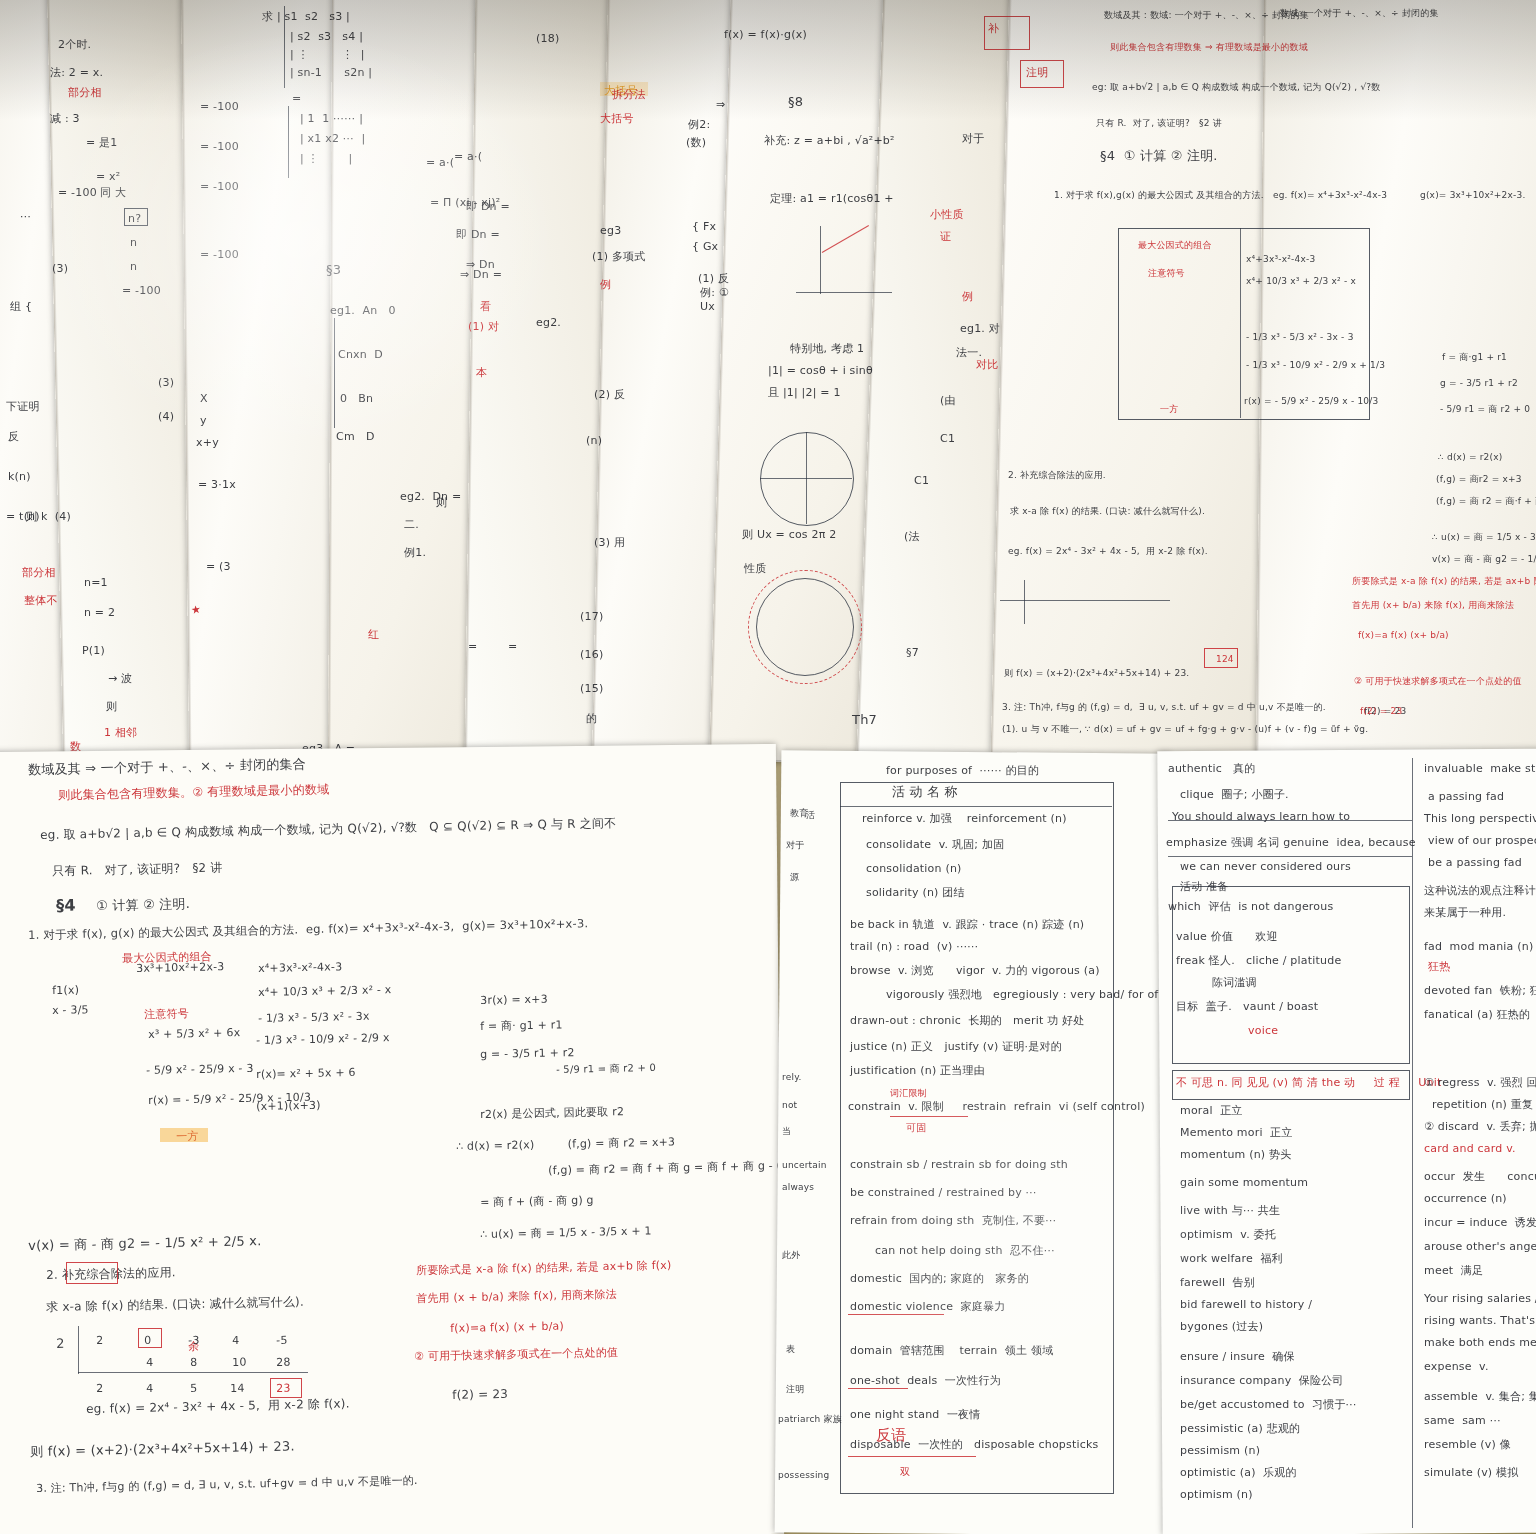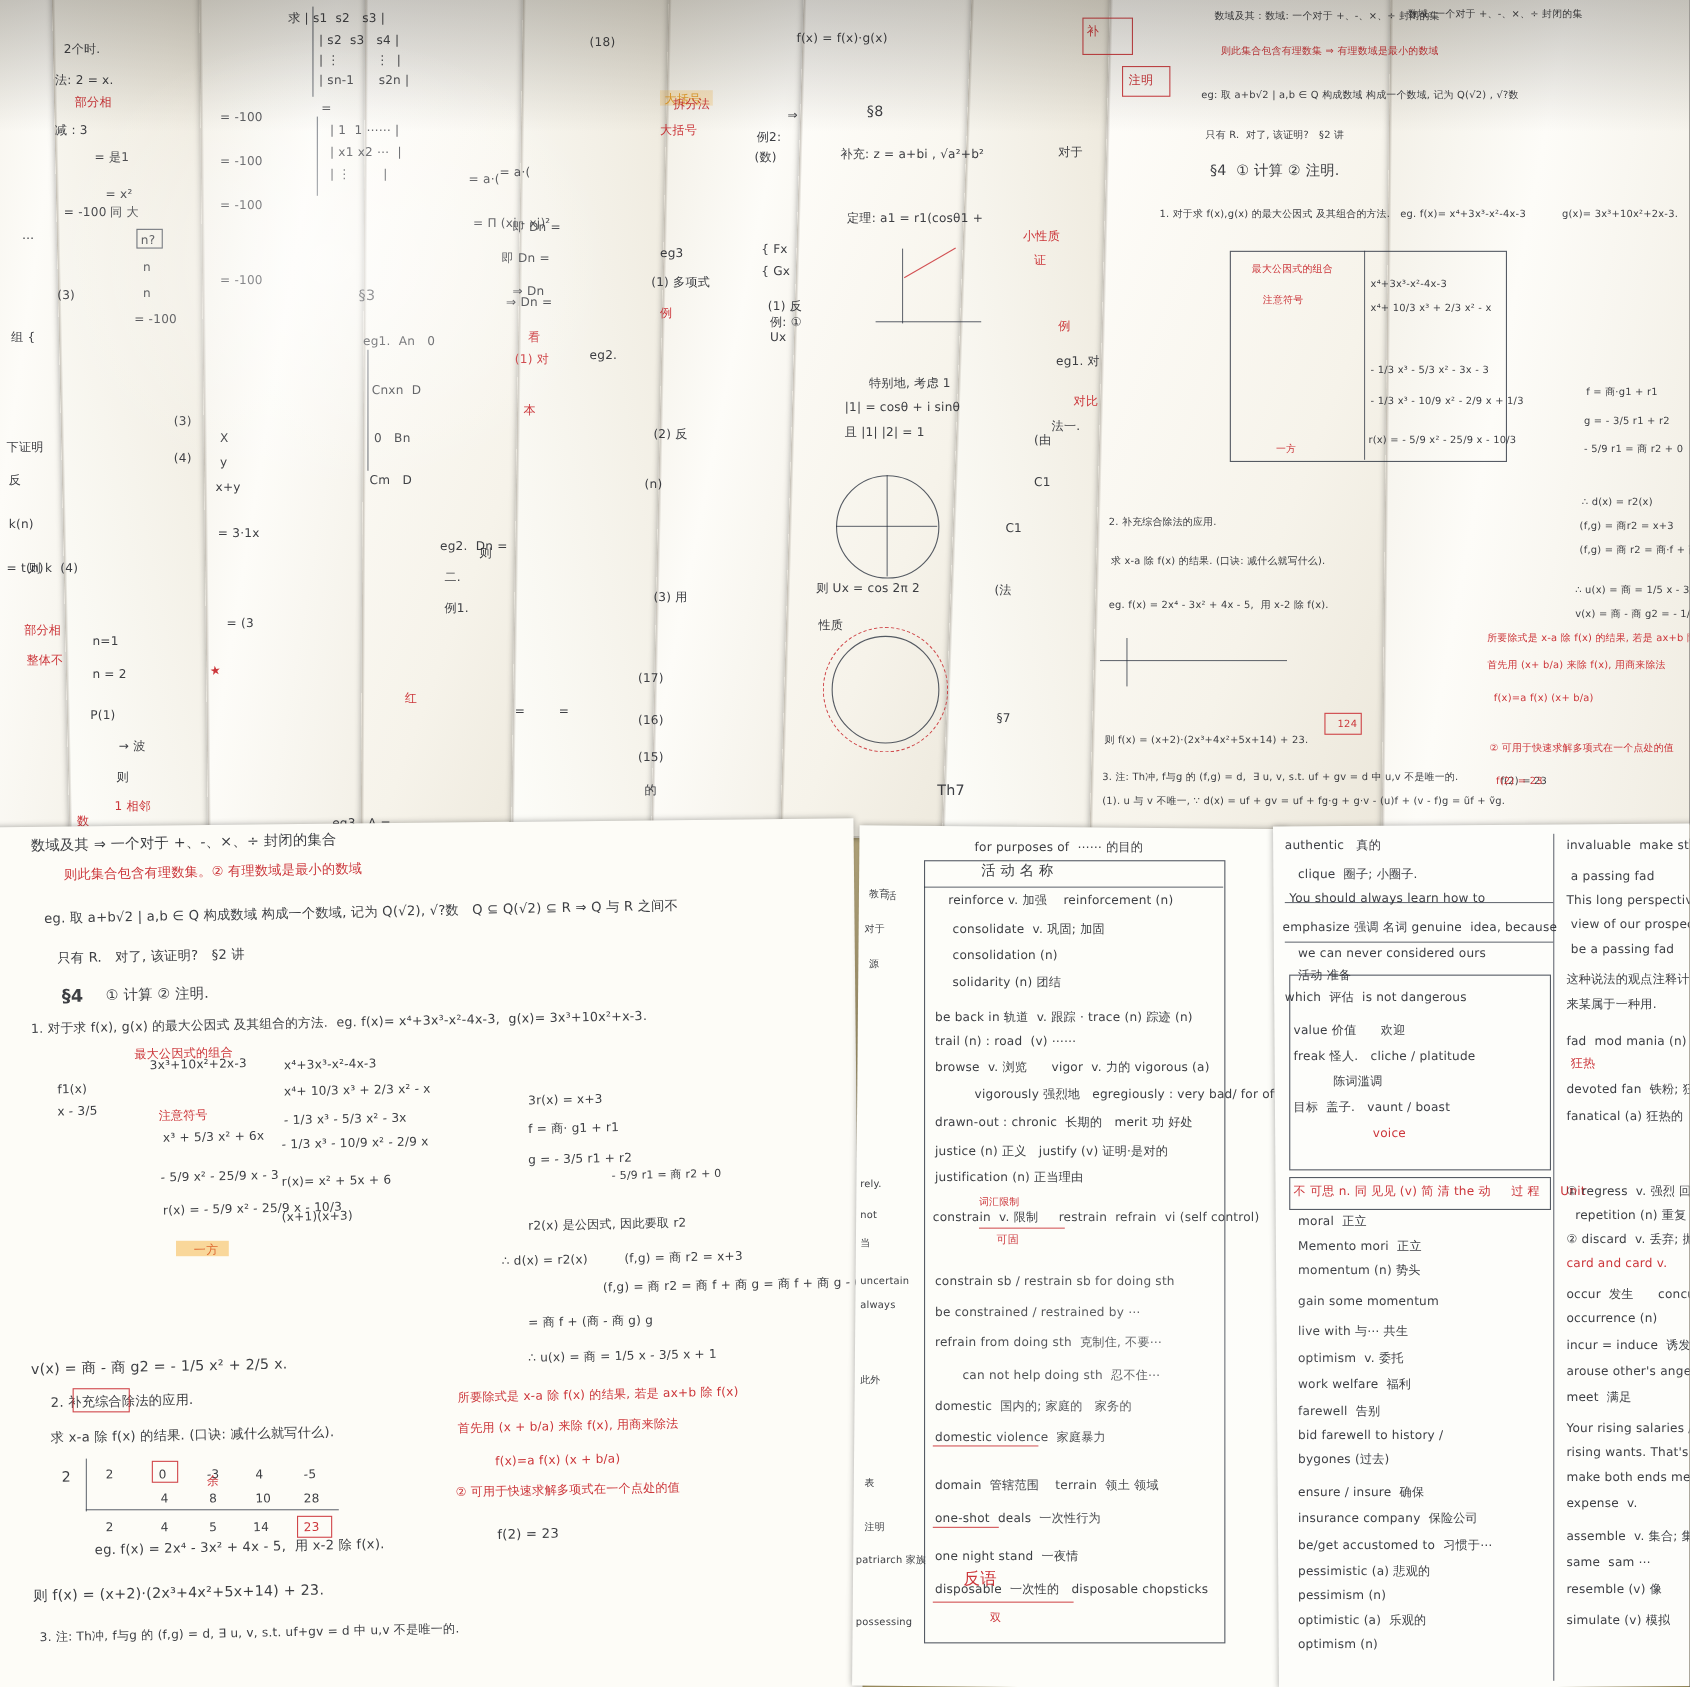--- a/index.html
+++ b/index.html
@@ -198,21 +198,21 @@
   <div class="rule" style="left:760px;top:478px;width:92px;"></div>
 
   <div class="hw lg" style="left:788px;top:94px;">§8</div>
   <div class="hw" style="left:764px;top:134px;">补充: z = a+bi , √a²+b²</div>
   <div class="hw" style="left:770px;top:192px;">定理: a1 = r1(cosθ1 +</div>
   <div class="hw" style="left:778px;top:342px;margin-left:12px;">特别地, 考虑 1</div>
   <div class="hw" style="left:768px;top:364px;">|1| = cosθ + i sinθ</div>
   <div class="hw" style="left:768px;top:386px;">且 |1| |2| = 1</div>
   <div class="hw" style="left:962px;top:132px;">对于</div>
   <div class="hw" style="left:960px;top:322px;">eg1. 对</div>
-  <div class="hw" style="left:956px;top:346px;margin-top:35px;">法一.</div>
+  <div class="hw" style="left:956px;top:346px;">法一.</div>
   <div class="hw" style="left:904px;top:530px;">(法</div>
   <div class="hw" style="left:914px;top:474px;">C1</div>
   <div class="hw red" style="left:988px;top:22px;">补</div>
   <div class="hw red" style="left:1026px;top:66px;">注明</div>
   <div class="hw red" style="left:930px;top:208px;">小性质</div>
   <div class="hw red" style="left:940px;top:230px;">证</div>
   <div class="hw red" style="left:962px;top:290px;">例</div>
   <div class="hw red" style="left:976px;top:358px;">对比</div>
   <div class="hw" style="left:940px;top:394px;">(由</div>
   <div class="hw" style="left:940px;top:432px;">C1</div>

